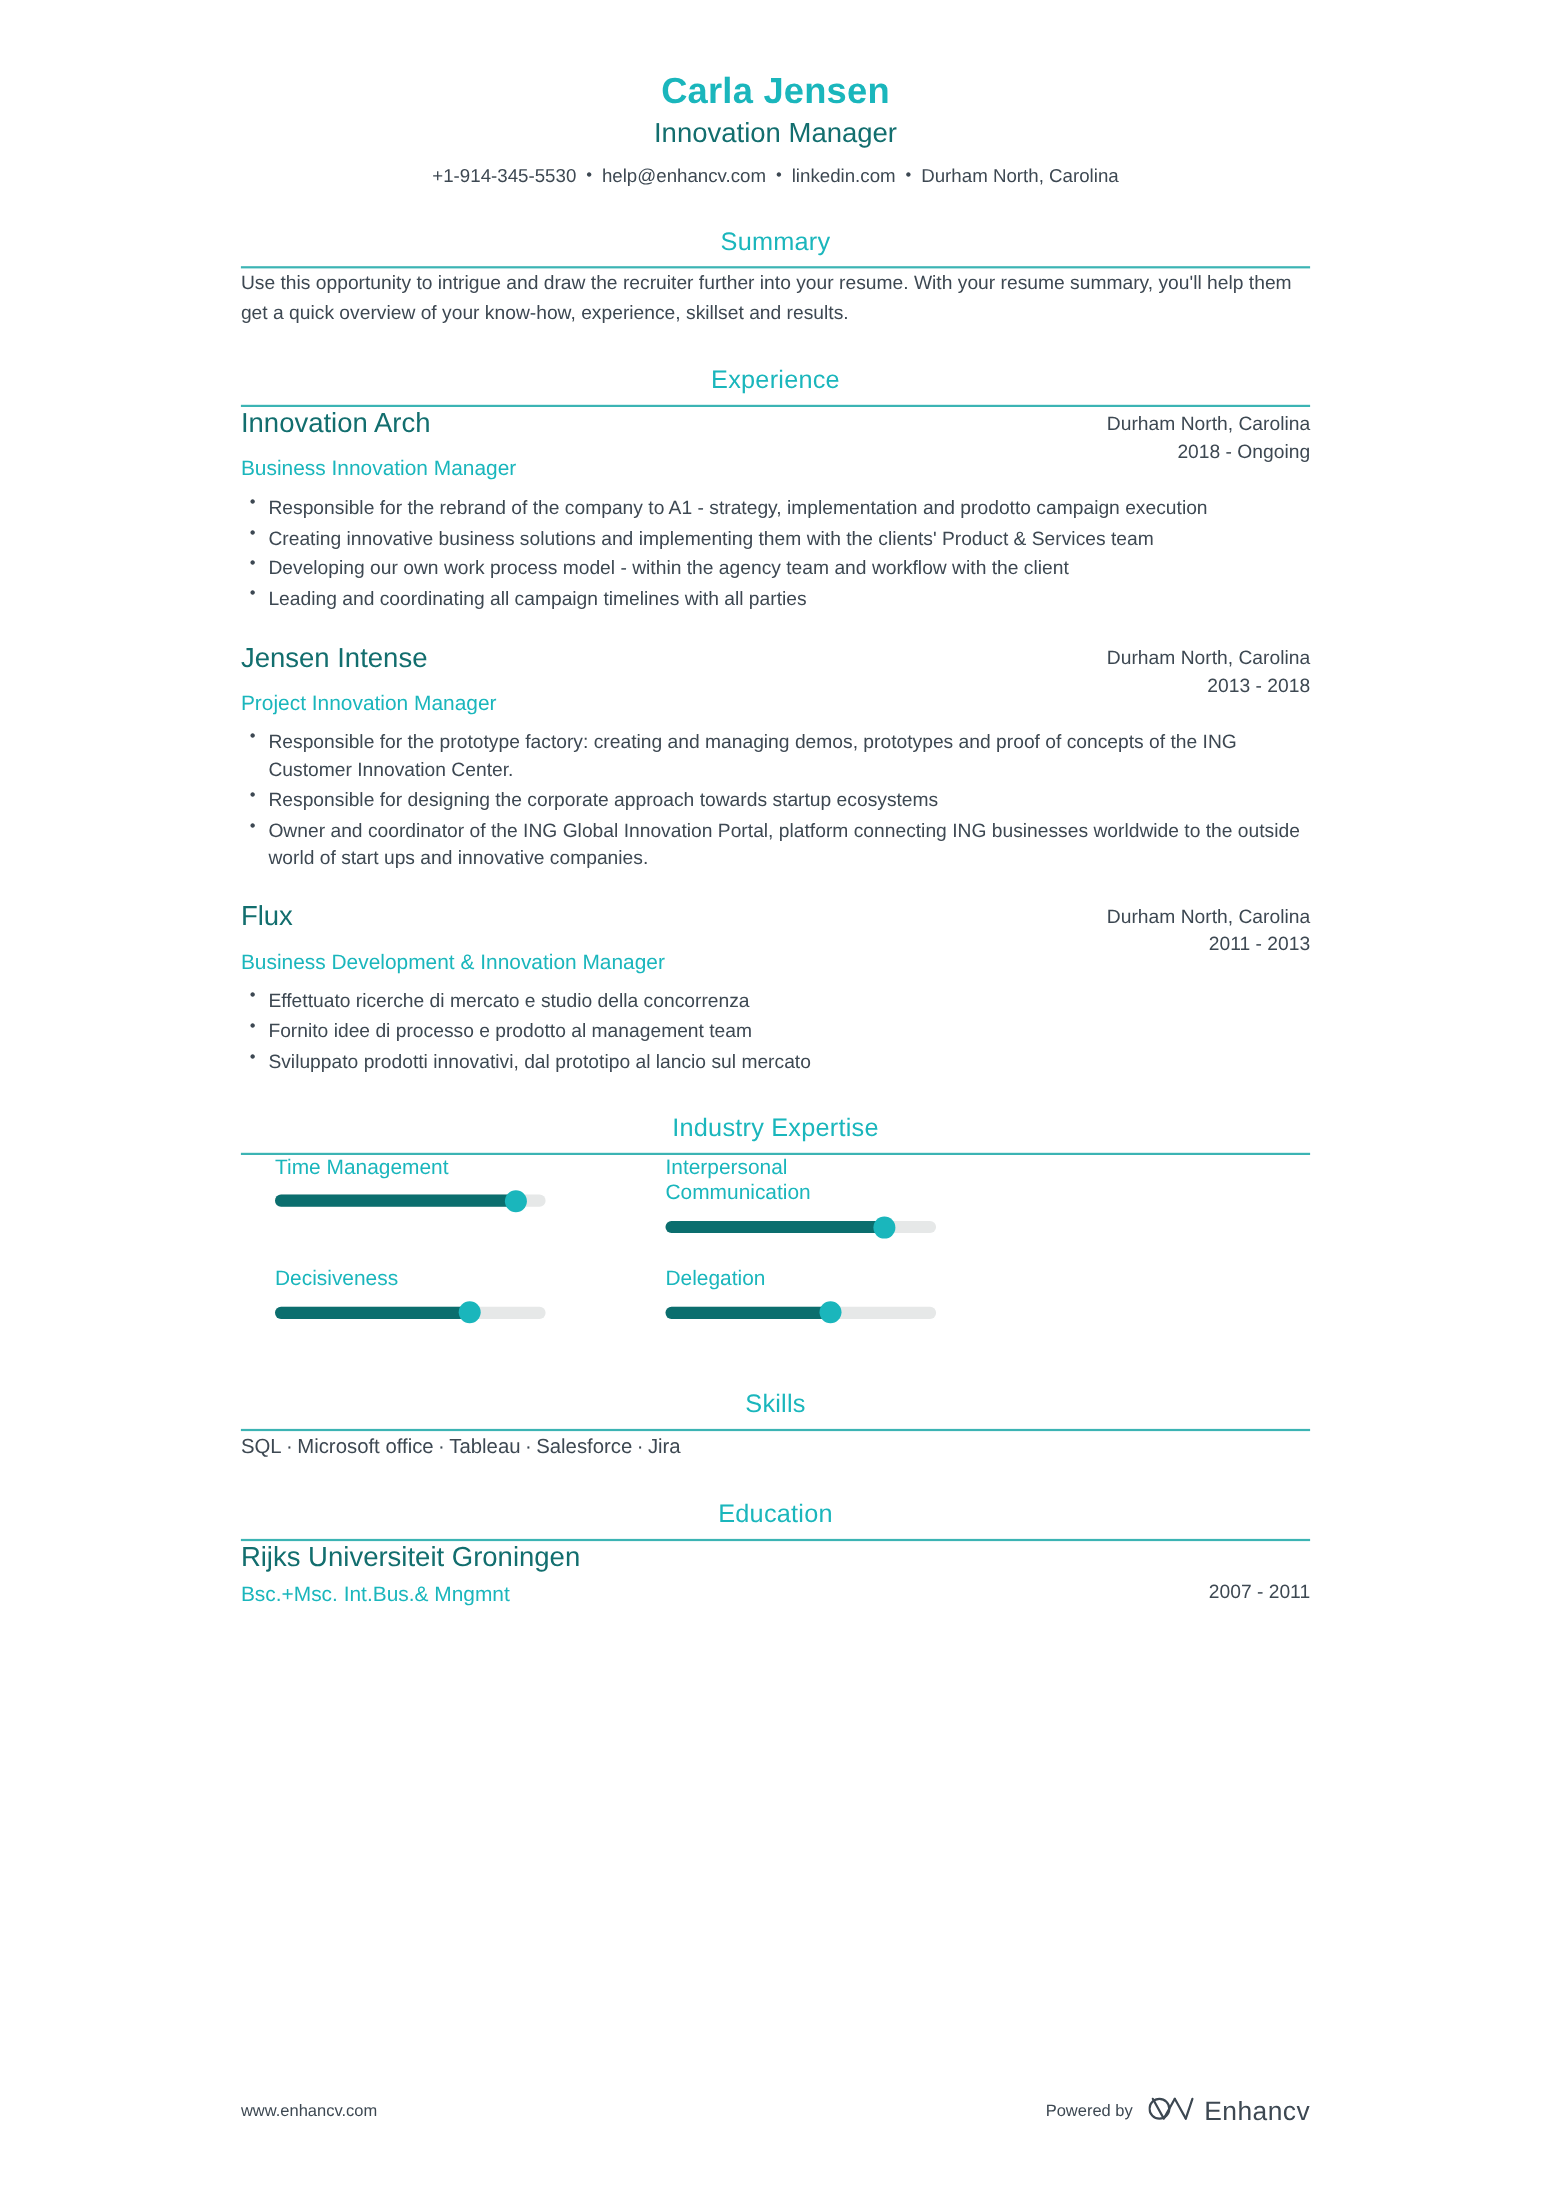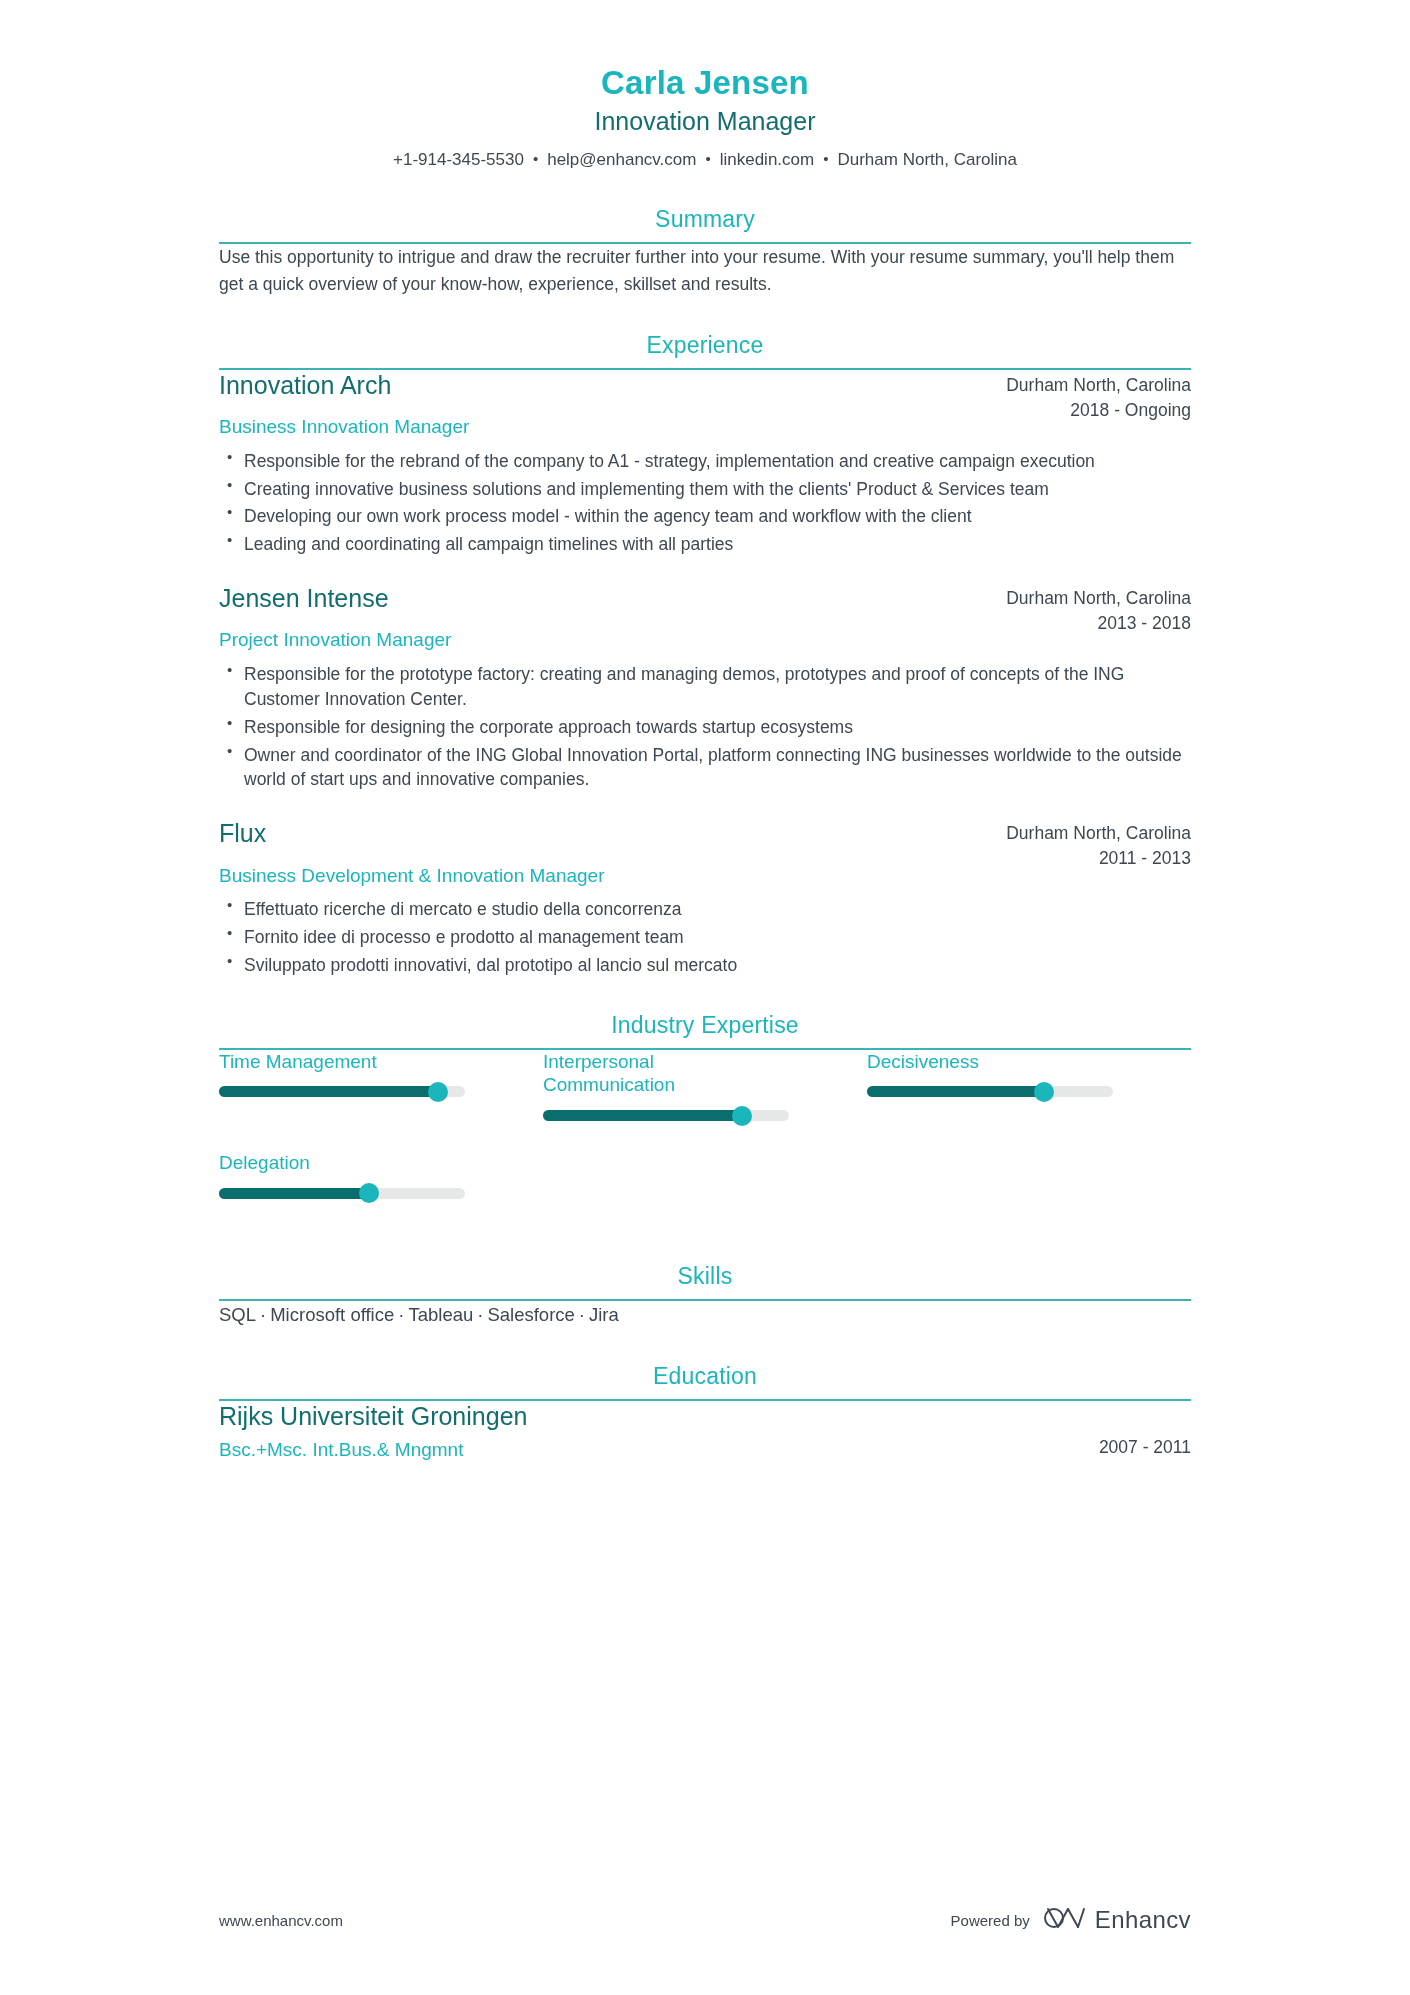--- a/index.html
+++ b/index.html
@@ -138,20 +138,21 @@
 
   
   .sliders {
     display: flex;
     flex-wrap: wrap;
   }
   .slider-item {
     width: 33.333%;
     padding-right: 78px;
     margin-bottom: 30px;
+    margin-left: 31px;
   }
   .slider-label {
     font-size: 19px;
     color: #1ab6bc;
     margin-bottom: 13px;
     line-height: 1.25;
   }
   .slider-track {
     position: relative;
     height: 11px;
@@ -272,21 +273,21 @@
               <div class="job-left">
                 <div class="job-company">Innovation Arch</div>
                 <div class="job-role">Business Innovation Manager</div>
               </div>
               <div class="job-right">
                 <div>Durham North, Carolina</div>
                 <div class="job-dates">2018 - Ongoing</div>
               </div>
             </div>
             <ul class="bullets">
-              <li>Responsible for the rebrand of the company to A1 - strategy, implementation and creative campaign execution</li>
+              <li>Responsible for the rebrand of the company to A1 - strategy, implementation and prodotto campaign execution</li>
               <li>Creating innovative business solutions and implementing  them with the clients' Product &amp; Services team</li>
               <li>Developing our own work process model - within the agency team and workflow with the client</li>
               <li>Leading and coordinating all campaign timelines with all parties</li>
             </ul>
           </div>
           <div class="job">
             <div class="job-head">
               <div class="job-left">
                 <div class="job-company">Jensen Intense</div>
                 <div class="job-role">Project Innovation Manager</div>

